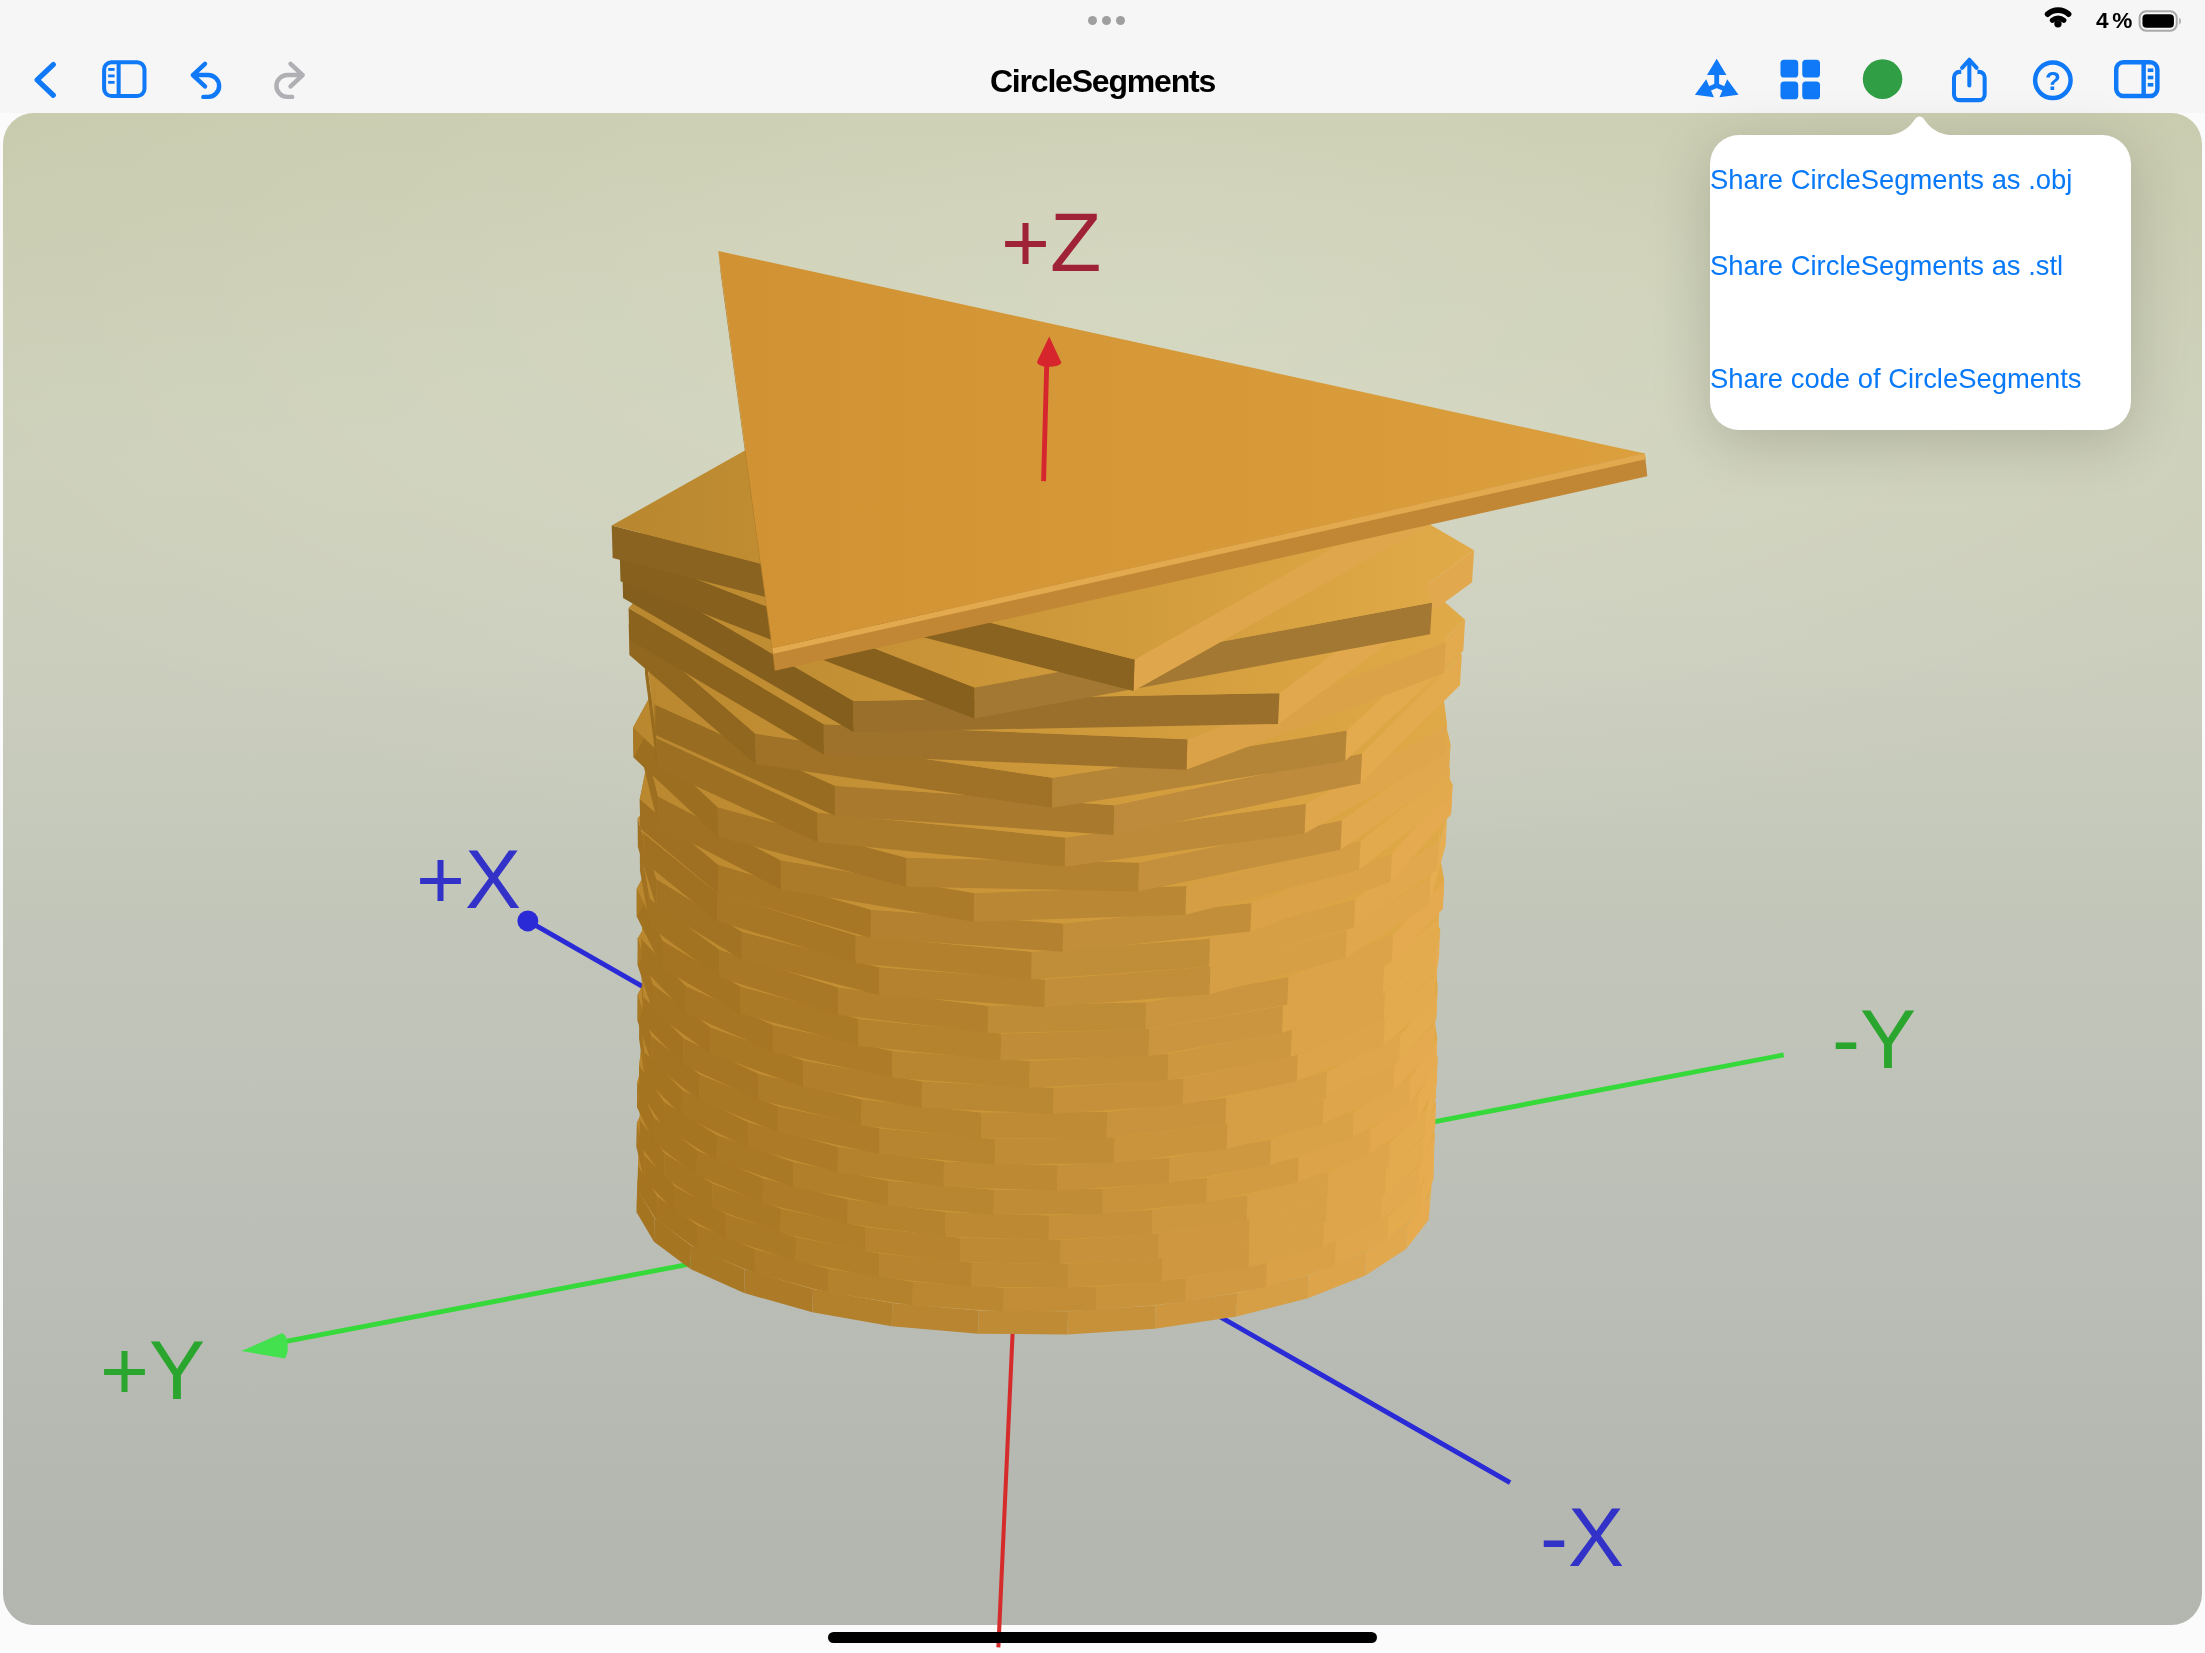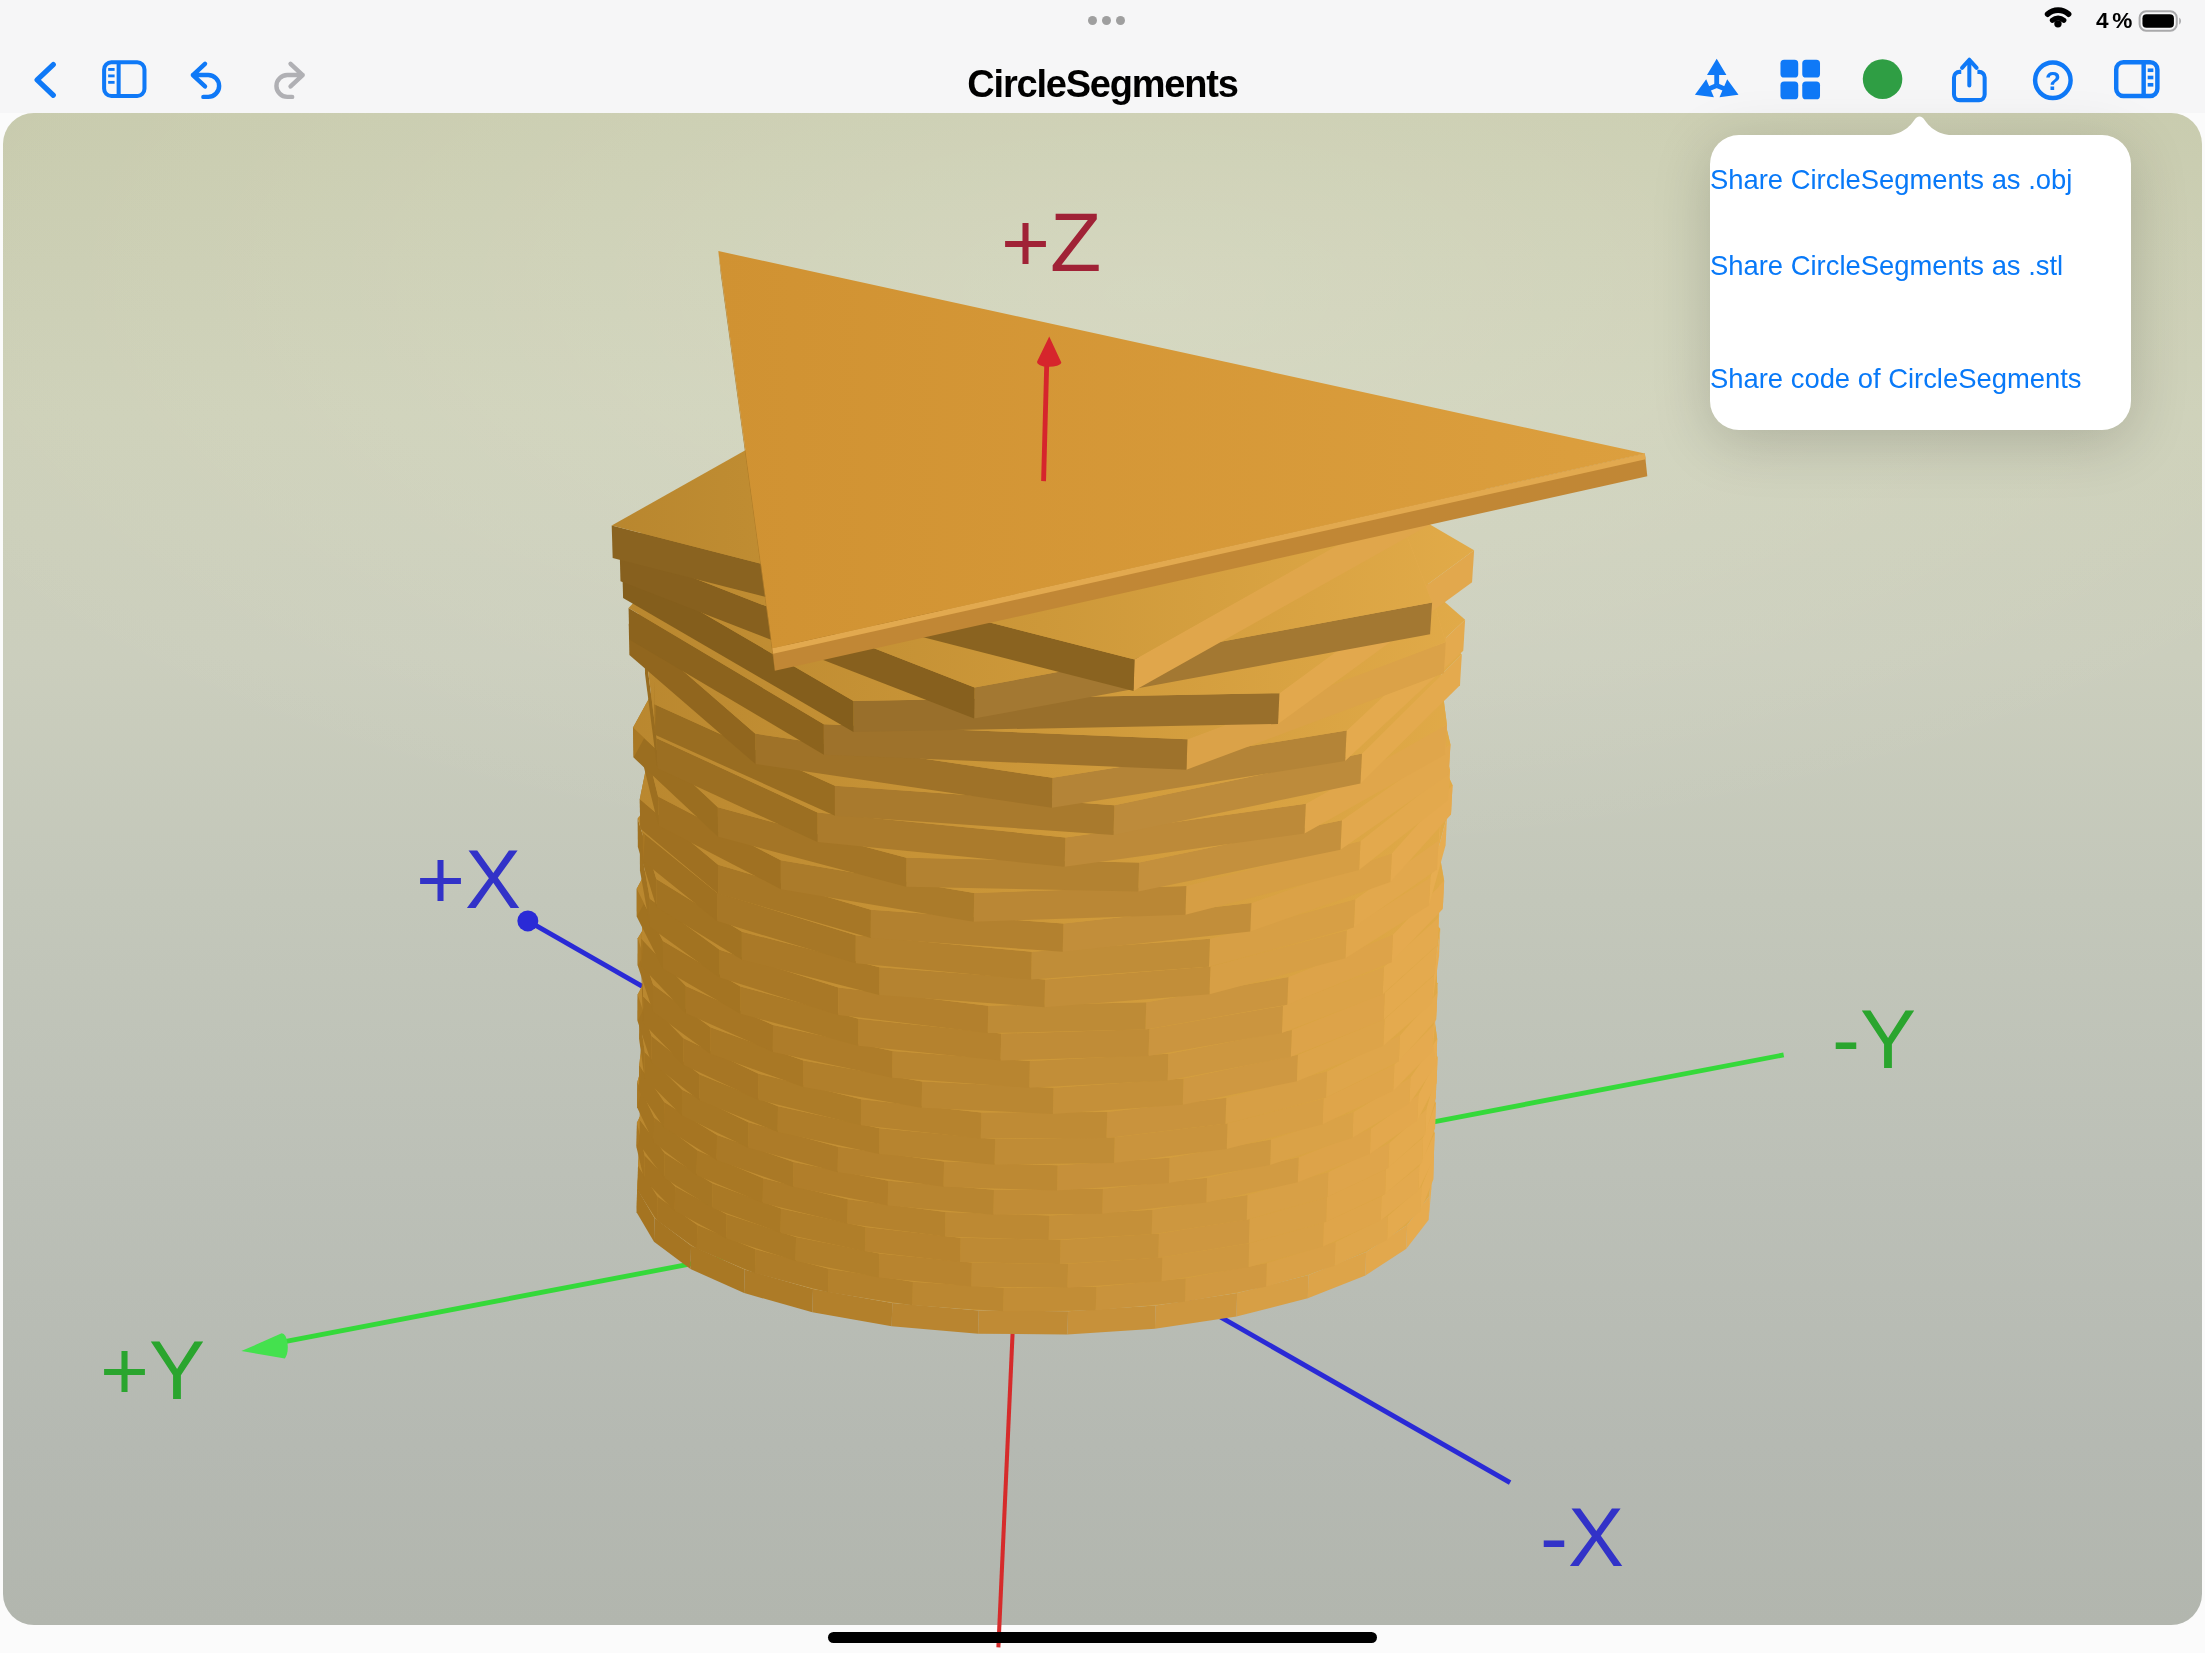--- a/index.html
+++ b/index.html
@@ -1,18 +1,18 @@
 <!DOCTYPE html>
 <html style="font-size:13px"><head><meta charset="utf-8"><style>
 html,body{margin:0;padding:0}
 body{width:2205px;height:1653px;background:#fbfbfb;font-family:"Liberation Sans",sans-serif;overflow:hidden;position:relative}
 .topbar{position:absolute;left:0;top:0;width:2205px;height:113px;background:#f6f6f7}
 .view{position:absolute;left:3.2px;top:113px;width:2199px;height:1512px;border-radius:31px;
 background:radial-gradient(90% 55% at 52% 12%, rgba(255,255,244,0.20), rgba(255,255,244,0) 70%),linear-gradient(180deg,#c7caac 0%,#cdd0b8 20%,#cbcebd 36%,#c3c7ba 52%,#bcc0b7 70%,#b5b9b2 88%,#b2b6ae 100%);overflow:hidden}
-.title{position:absolute;top:63px;left:0;width:2205px;text-align:center;font-size:38px;font-weight:700;color:#000;letter-spacing:-1.2px}
+.title{position:absolute;top:63px;left:0;width:2205px;text-align:center;font-size:32px;font-weight:700;color:#000;letter-spacing:-1.2px}
 .dots{position:absolute;top:16px;left:1078px;width:57px;text-align:center;font-size:0;white-space:nowrap}
 .dots span{display:inline-block;width:9px;height:9px;border-radius:4.8px;background:#9f9f9f;margin:0 2.4px;vertical-align:top}
 .statustext{position:absolute;top:8px;right:73px;font-size:22.6px;font-weight:600;color:#000;letter-spacing:-0.4px}
 svg.scene{position:absolute;left:0;top:0}
 .axlabel{position:absolute;font-size:84px;font-weight:400}
 .popover{position:absolute;left:1710px;top:135px;width:421px;height:295px;background:#fff;border-radius:29px;box-shadow:0 11.3px 57px rgba(0,0,0,.17)}
 .pitem{position:absolute;left:0;width:421px;text-align:left;font-size:27.4px;color:#0879f8;white-space:nowrap}
 .homebar{position:absolute;left:828px;top:1632px;width:549px;height:10.5px;border-radius:5.7px;background:#000}
 </style></head><body>
 <div class="topbar"></div>

